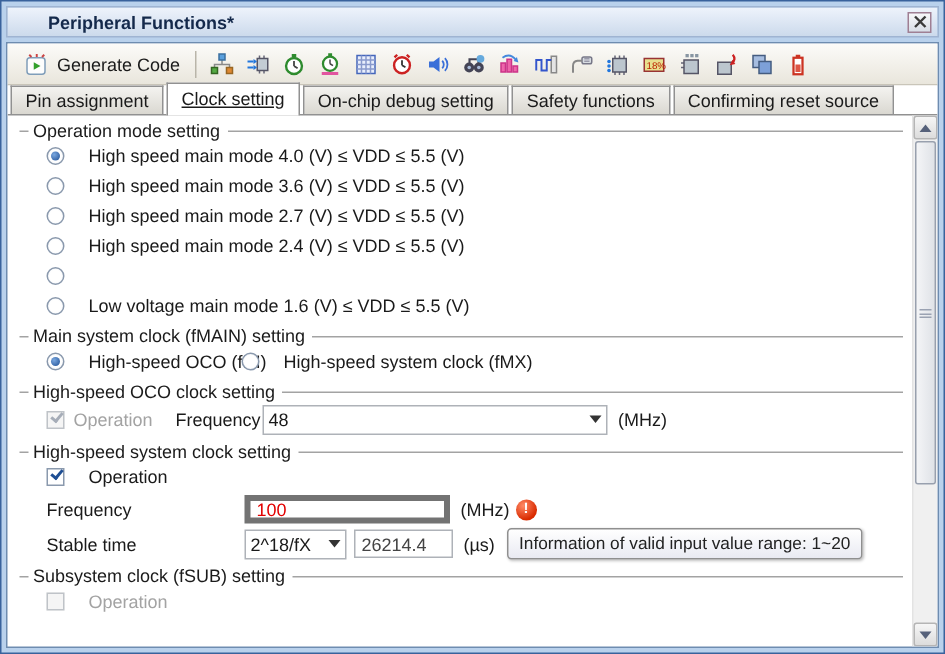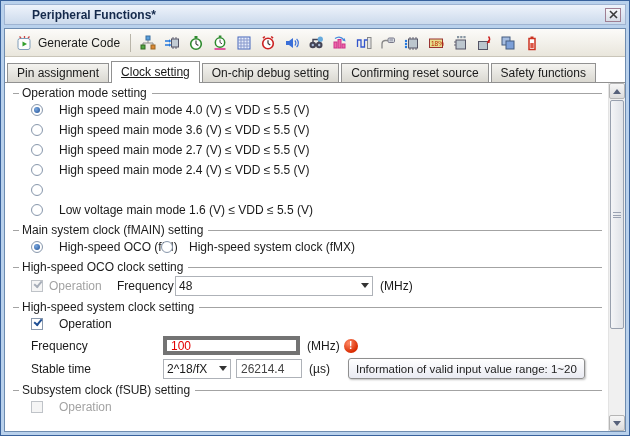--- a/index.html
+++ b/index.html
@@ -14,21 +14,21 @@
 
   
   .toolbar{height:28px;flex:none;display:flex;align-items:center;padding:0 4px;
     background:linear-gradient(#fcfbf9,#e9e6dc);border-bottom:1px solid #c9c5b9;}
   .gen-btn{display:flex;align-items:center;gap:5px;border:1px solid transparent;background:transparent;
     font-size:12px;color:#1a1a1a;padding:2px 6px;cursor:pointer;}
   .tb-sep{width:1px;height:18px;background:#b9b5a9;margin:0 6px 0 3px;}
   .tbicon{width:21px;height:20px;display:flex;align-items:center;justify-content:center;margin-right:3px;cursor:pointer;}
 
   
-  .tabstrip{height:26px;flex:none;display:flex;align-items:flex-end;padding-left:2px;border-bottom:1px solid #919191;background:#fff;}
+  .tabstrip{height:20px;flex:none;display:flex;align-items:flex-end;padding-left:2px;border-bottom:1px solid #919191;background:#fff;}
   .tab{height:19px;display:flex;align-items:center;padding:0 9px;font-size:12px;color:#1a1a1a;
     border:1px solid #919191;border-bottom:none;background:linear-gradient(#f4f3f0,#dad8d1);
     margin-right:2px;cursor:pointer;white-space:nowrap;}
   .tab.active{height:22px;background:#fff;margin-bottom:-1px;padding-bottom:1px;}
   .tab.active span{text-decoration:underline;}
 
   
   .bodyarea{flex:1;display:flex;overflow:hidden;}
   .scrollcontent{flex:1;overflow:hidden;padding:0 2px 0 6px;}
   .vscroll{width:17px;flex:none;background:#f0f0f0;border-left:1px solid #e3e3e3;display:flex;flex-direction:column;}
@@ -70,21 +70,21 @@
   .combo .carr{width:0;height:0;border-left:4px solid transparent;border-right:4px solid transparent;
     border-top:5px solid #333;margin-left:4px;flex:none;}
   .txt{height:19px;border:1px solid #aeb2b8;background:#fff;font-size:12px;padding:0 4px;color:#1a1a1a;}
   .txt.invalid{border:4px solid #737373;color:#e20000;}
   .unit{font-size:12px;color:#1a1a1a;margin-left:7px;white-space:nowrap;}
   .erricon{width:14px;height:14px;border-radius:50%;margin-left:4px;flex:none;
     background:radial-gradient(circle at 35% 30%,#ff8a66,#d92b00 70%);color:#fff;font-size:10px;font-weight:bold;
     display:flex;align-items:center;justify-content:center;}
   .fieldrow{display:flex;align-items:center;height:23px;padding-left:20px;position:relative;}
   .flabel{font-size:12px;color:#1a1a1a;flex:none;}
-  .tooltip{position:absolute;left:337px;top:1px;height:21px;display:flex;align-items:center;
+  .tooltip{position:absolute;left:327px;top:1px;height:21px;display:flex;align-items:center;
     border:1px solid #8f8f8f;border-radius:3px;background:linear-gradient(#ffffff,#e9eaf2);
     padding:0 7px;font-size:11.5px;color:#222;white-space:nowrap;box-shadow:1px 1px 2px rgba(0,0,0,.25);z-index:5;}
 </style>
 </head>
 <body>
 
 <div class="window">
   <div class="titlebar">
     <span class="title">Peripheral Functions*</span>
     <span class="closebtn">
@@ -240,24 +240,24 @@
       <div class="tab">
           <span>Pin assignment</span>
         </div>
       <div class="tab active">
           <span>Clock setting</span>
         </div>
       <div class="tab">
           <span>On-chip debug setting</span>
         </div>
       <div class="tab">
+          <span>Safety functions</span>
+        </div>
+      <div class="tab">
           <span>Confirming reset source</span>
-        </div>
-      <div class="tab">
-          <span>Safety functions</span>
         </div>
     </div>
 
     <div class="bodyarea">
       <div class="scrollcontent">
 
         <div class="group">
           <div class="ghead">
               <span class="gdash"></span>
               <span class="gtitle">Operation mode setting</span>
@@ -309,21 +309,21 @@
         <div class="group">
           <div class="ghead">
               <span class="gdash"></span>
               <span class="gtitle">High-speed OCO clock setting</span>
               <span class="gline"></span>
             </div>
           <div class="fieldrow">
             <span class="checkbox checked disabled"></span>
             <span class="lbl dimtext" style="margin-left:6px;width:68px;font-size:12px;">Operation</span>
             <span class="flabel" style="width:58px;">Frequency</span>
-            <div class="combo" style="width:198px;">
+            <div class="combo" style="width:230px;">
               <span class="cval">48</span>
               <span class="carr"></span>
             </div>
             <span class="unit">(MHz)</span>
           </div>
         </div>
 
         <div class="group">
           <div class="ghead">
               <span class="gdash"></span>

